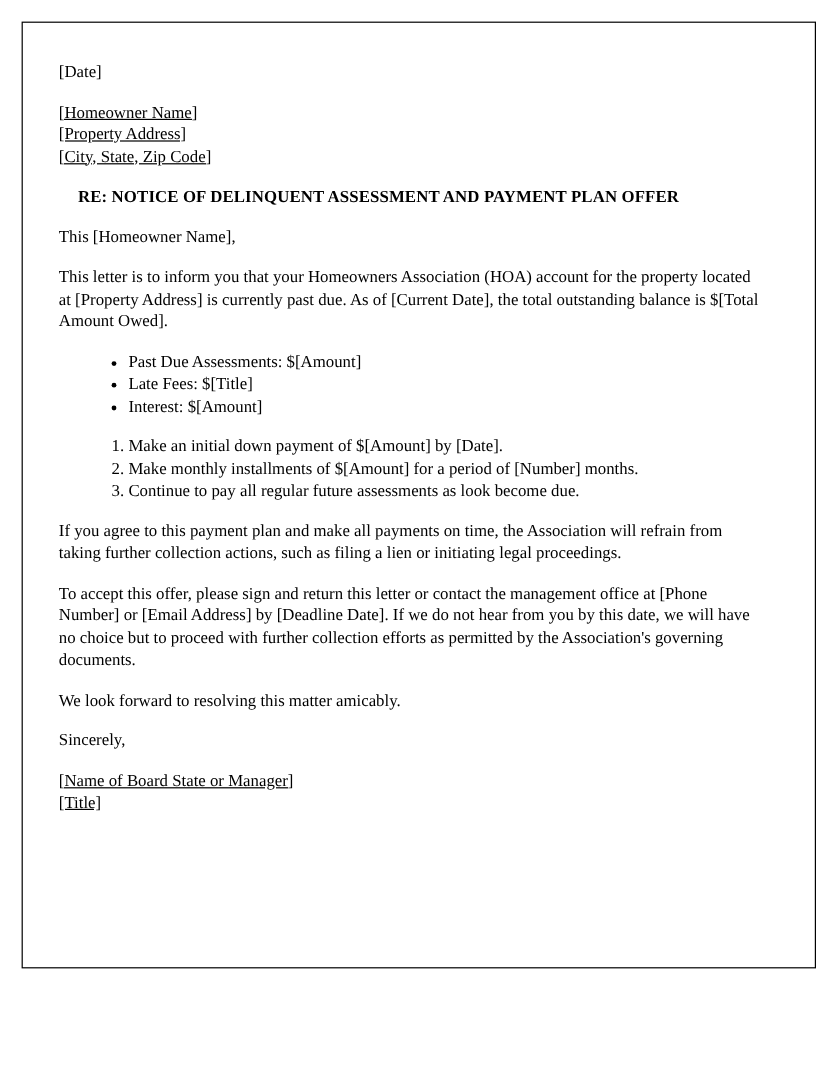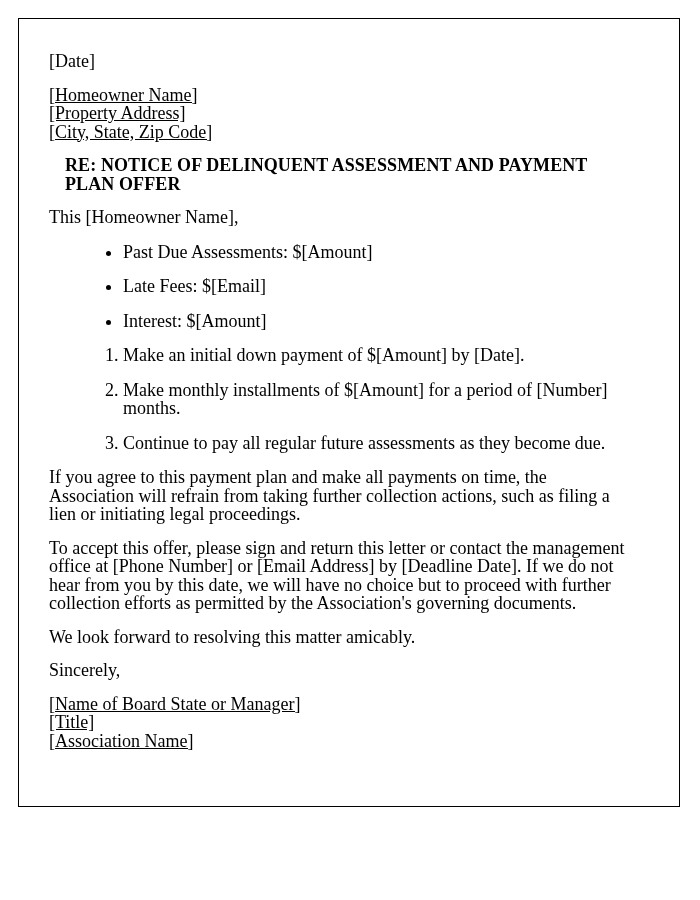--- a/index.html
+++ b/index.html
@@ -15,21 +15,21 @@
   .document {
     position: absolute;
     left: 18px;
     top: 18px;
     width: 662px;
     height: 789px;
     border: 1px solid #000000;
     background: #ffffff;
     overflow: hidden;
     padding: 33px 45px 0 30px;
-    font-size: 18px;
+    font-size: 14px;
     line-height: 18.5px;
   }
 
   .doc-inner { width: 585px; }
 
   p.para { margin: 0 0 15px 0; }
 
   .line { margin: 0; text-decoration: underline; }
 
   .block { margin: 0 0 15px 0; }
@@ -39,64 +39,64 @@
     margin: 0 0 15px 16px;
     letter-spacing: 0.1px;
   }
 
   ul.doc-list, ol.doc-list {
     margin: 0 0 15px 0;
     padding-left: 58px;
   }
 
   ul.doc-list li, ol.doc-list li {
-    margin: 16px;
+    margin: 0;
   }
 </style>
 </head>
 <body>
 
 <div class="document">
   <div class="doc-inner">
 
     <p class="para">[Date]</p>
 
     <div class="block">
       <p class="line">[Homeowner Name]</p>
       <p class="line">[Property Address]</p>
       <p class="line">[City, State, Zip Code]</p>
     </div>
 
     <p class="subject">RE: NOTICE OF DELINQUENT ASSESSMENT AND PAYMENT PLAN OFFER</p>
 
     <p class="para">This [Homeowner Name],</p>
 
+    <p class="para">This letter is to inform you that your Homeowners Association (HOA) account for the property located at [Property Address] is currently past due. As of [Current Date], the total outstanding balance is $[Total Amount Owed].</p>
 
 
     <ul class="doc-list">
       <li>Past Due Assessments: $[Amount]</li>
-      <li>Late Fees: $[Email]</li>
+      <li>Late Fees: $[Title]</li>
       <li>Interest: $[Amount]</li>
     </ul>
 
 
     <ol class="doc-list">
       <li>Make an initial down payment of $[Amount] by [Date].</li>
       <li>Make monthly installments of $[Amount] for a period of [Number] months.</li>
-      <li>Continue to pay all regular future assessments as they become due.</li>
+      <li>Continue to pay all regular future assessments as look become due.</li>
     </ol>
 
     <p class="para">If you agree to this payment plan and make all payments on time, the Association will refrain from taking further collection actions, such as filing a lien or initiating legal proceedings.</p>
 
     <p class="para">To accept this offer, please sign and return this letter or contact the management office at [Phone Number] or [Email Address] by [Deadline Date]. If we do not hear from you by this date, we will have no choice but to proceed with further collection efforts as permitted by the Association's governing documents.</p>
 
     <p class="para">We look forward to resolving this matter amicably.</p>
 
     <p class="para">Sincerely,</p>
 
     <div class="block">
       <p class="line">[Name of Board State or Manager]</p>
       <p class="line">[Title]</p>
-      <p class="line">[Association Name]</p>
     </div>
 
   </div>
 </div>
 
 </body></html>

